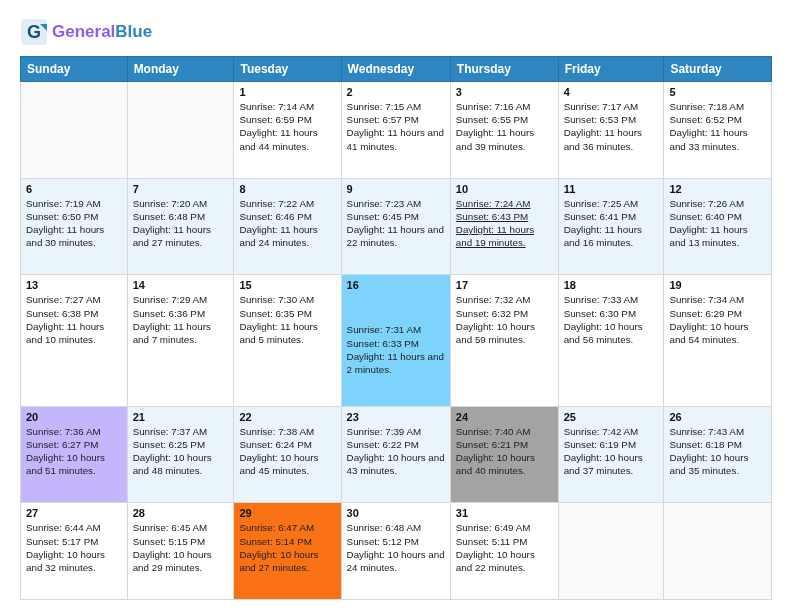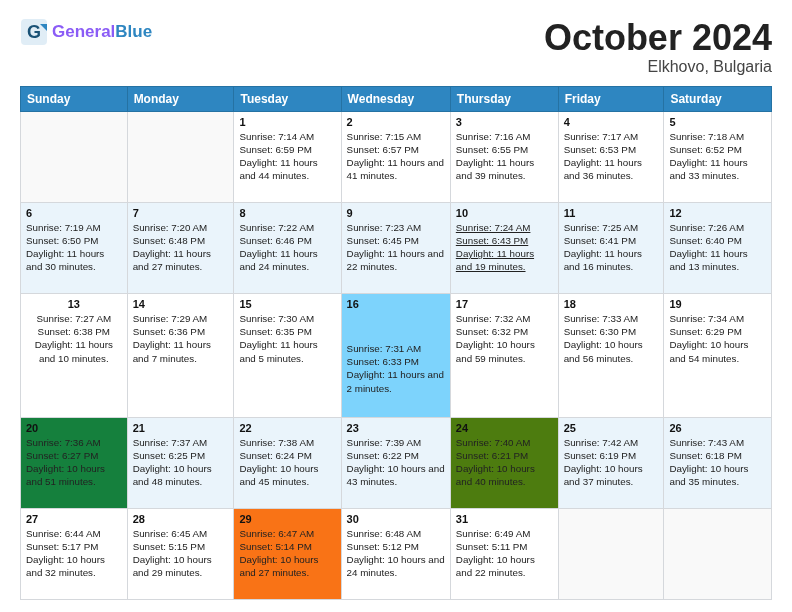--- a/index.html
+++ b/index.html
@@ -102,24 +102,20 @@
         <rect x="1" y="1" width="26" height="26" rx="4" fill="#2e86c1" opacity="0.15"></rect>
         <text x="14" y="20" text-anchor="middle" font-size="18" font-weight="bold" fill="#1a5276" font-family="Arial">G</text>
         <polygon points="20,6 27,6 27,13" fill="#2e86c1"></polygon>
       </svg>
       <div>
         <div style="font-size:17px;font-weight:bold;color:#1a5276;line-height:1.1;">
           <span style="color:#8b5cf6;">General</span><span style="color:#2e86c1;">Blue</span>
         </div>
       </div>
     </div>
-    <div class="title-block">
-      <div class="month-title">October 2024</div>
-      <div class="location">Elkhovo, Bulgaria</div>
-    </div>
   </div>
 
   <table class="calendar" id="cal-table">
     <thead>
       <tr id="dow-row">
           <th>Sunday</th>
           <th>Monday</th>
           <th>Tuesday</th>
           <th>Wednesday</th>
           <th>Thursday</th>
@@ -200,21 +196,21 @@
 Daylight: 11 hours and 16 minutes.</div>
           </td>
           <td style="background: rgb(234, 244, 251);">
             <div class="day-num">12</div>
             <div class="day-info" style="white-space: pre-line;">Sunrise: 7:26 AM
 Sunset: 6:40 PM
 Daylight: 11 hours and 13 minutes.</div>
           </td>
         </tr>
         <tr class="week-row">
-          <td style="background: rgb(255, 255, 255); text-align: center;">
+          <td style="background: rgb(255, 255, 255);">
             <div class="day-num">13</div>
             <div class="day-info" style="white-space: pre-line;">Sunrise: 7:27 AM
 Sunset: 6:38 PM
 Daylight: 11 hours and 10 minutes.</div>
           </td>
           <td style="background: rgb(255, 255, 255);">
             <div class="day-num">14</div>
             <div class="day-info" style="white-space: pre-line;">Sunrise: 7:29 AM
 Sunset: 6:36 PM
 Daylight: 11 hours and 7 minutes.</div>
@@ -244,21 +240,21 @@
 Daylight: 10 hours and 56 minutes.</div>
           </td>
           <td style="background: rgb(255, 255, 255);">
             <div class="day-num">19</div>
             <div class="day-info" style="white-space: pre-line;">Sunrise: 7:34 AM
 Sunset: 6:29 PM
 Daylight: 10 hours and 54 minutes.</div>
           </td>
         </tr>
         <tr class="week-row">
-          <td style="background: #15803d;">
+          <td style="background: #c4b5fd;">
             <div class="day-num">20</div>
             <div class="day-info" style="white-space: pre-line;">Sunrise: 7:36 AM
 Sunset: 6:27 PM
 Daylight: 10 hours and 51 minutes.</div>
           </td>
           <td style="background: rgb(234, 244, 251);">
             <div class="day-num">21</div>
             <div class="day-info" style="white-space: pre-line;">Sunrise: 7:37 AM
 Sunset: 6:25 PM
 Daylight: 10 hours and 48 minutes.</div>
@@ -268,21 +264,21 @@
             <div class="day-info" style="white-space: pre-line;">Sunrise: 7:38 AM
 Sunset: 6:24 PM
 Daylight: 10 hours and 45 minutes.</div>
           </td>
           <td style="background: rgb(234, 244, 251);">
             <div class="day-num">23</div>
             <div class="day-info" style="white-space: pre-line;">Sunrise: 7:39 AM
 Sunset: 6:22 PM
 Daylight: 10 hours and 43 minutes.</div>
           </td>
-          <td style="background: #4d7c0f;">
+          <td style="background: #a3a3a3;">
             <div class="day-num">24</div>
             <div class="day-info" style="white-space: pre-line;">Sunrise: 7:40 AM
 Sunset: 6:21 PM
 Daylight: 10 hours and 40 minutes.</div>
           </td>
           <td style="background: rgb(234, 244, 251);">
             <div class="day-num">25</div>
             <div class="day-info" style="white-space: pre-line;">Sunrise: 7:42 AM
 Sunset: 6:19 PM
 Daylight: 10 hours and 37 minutes.</div>

